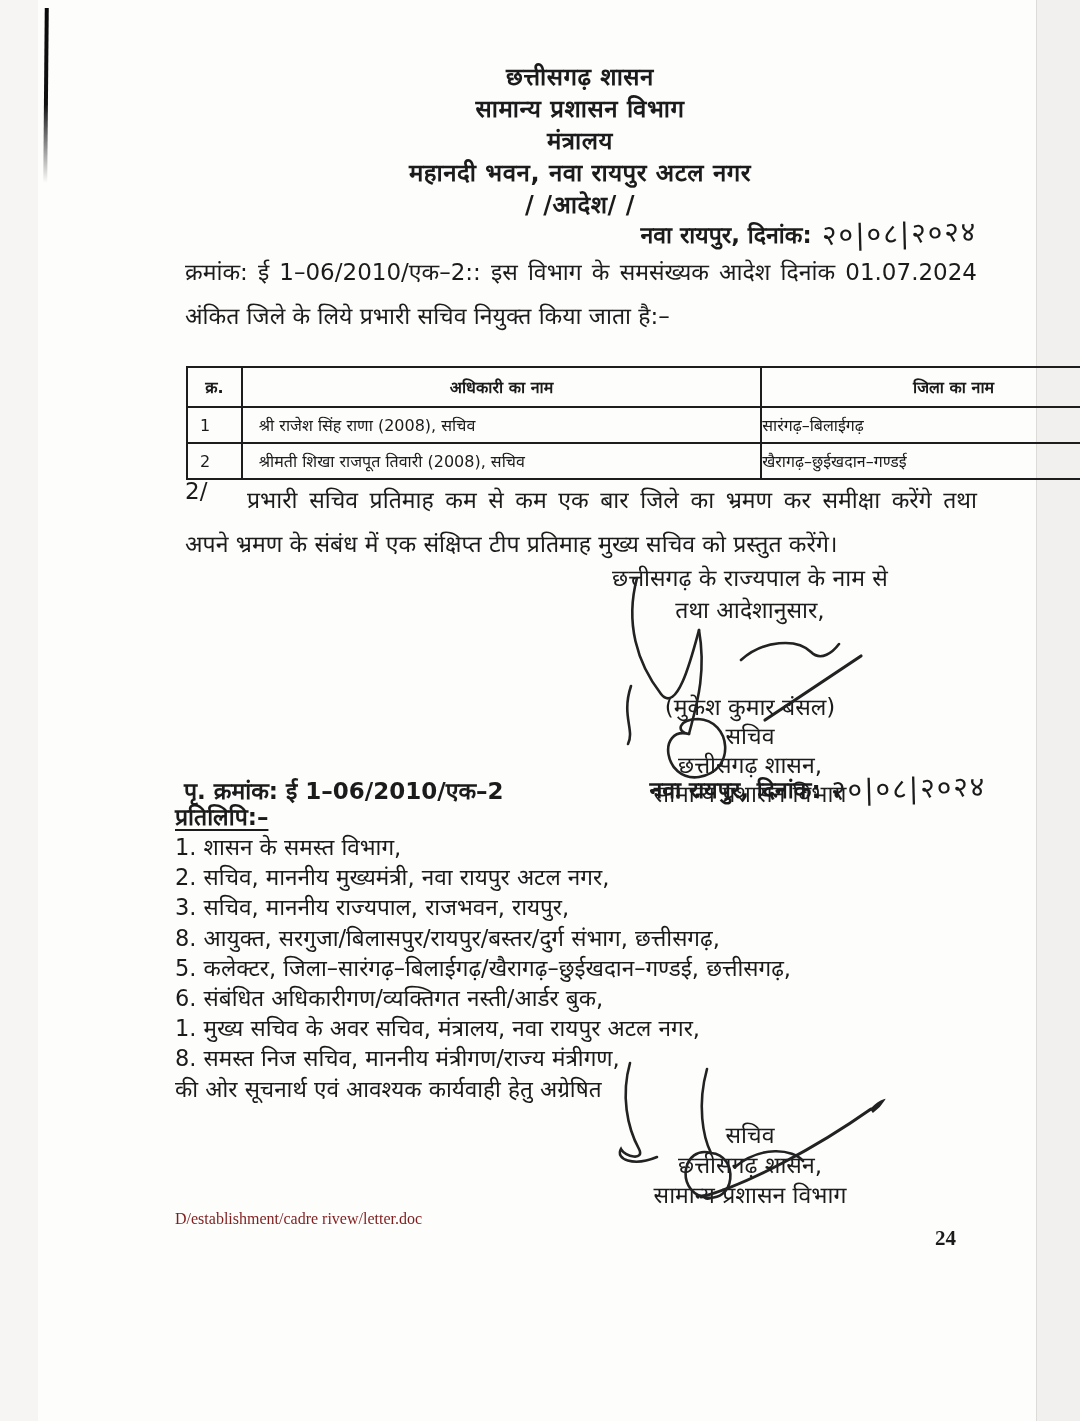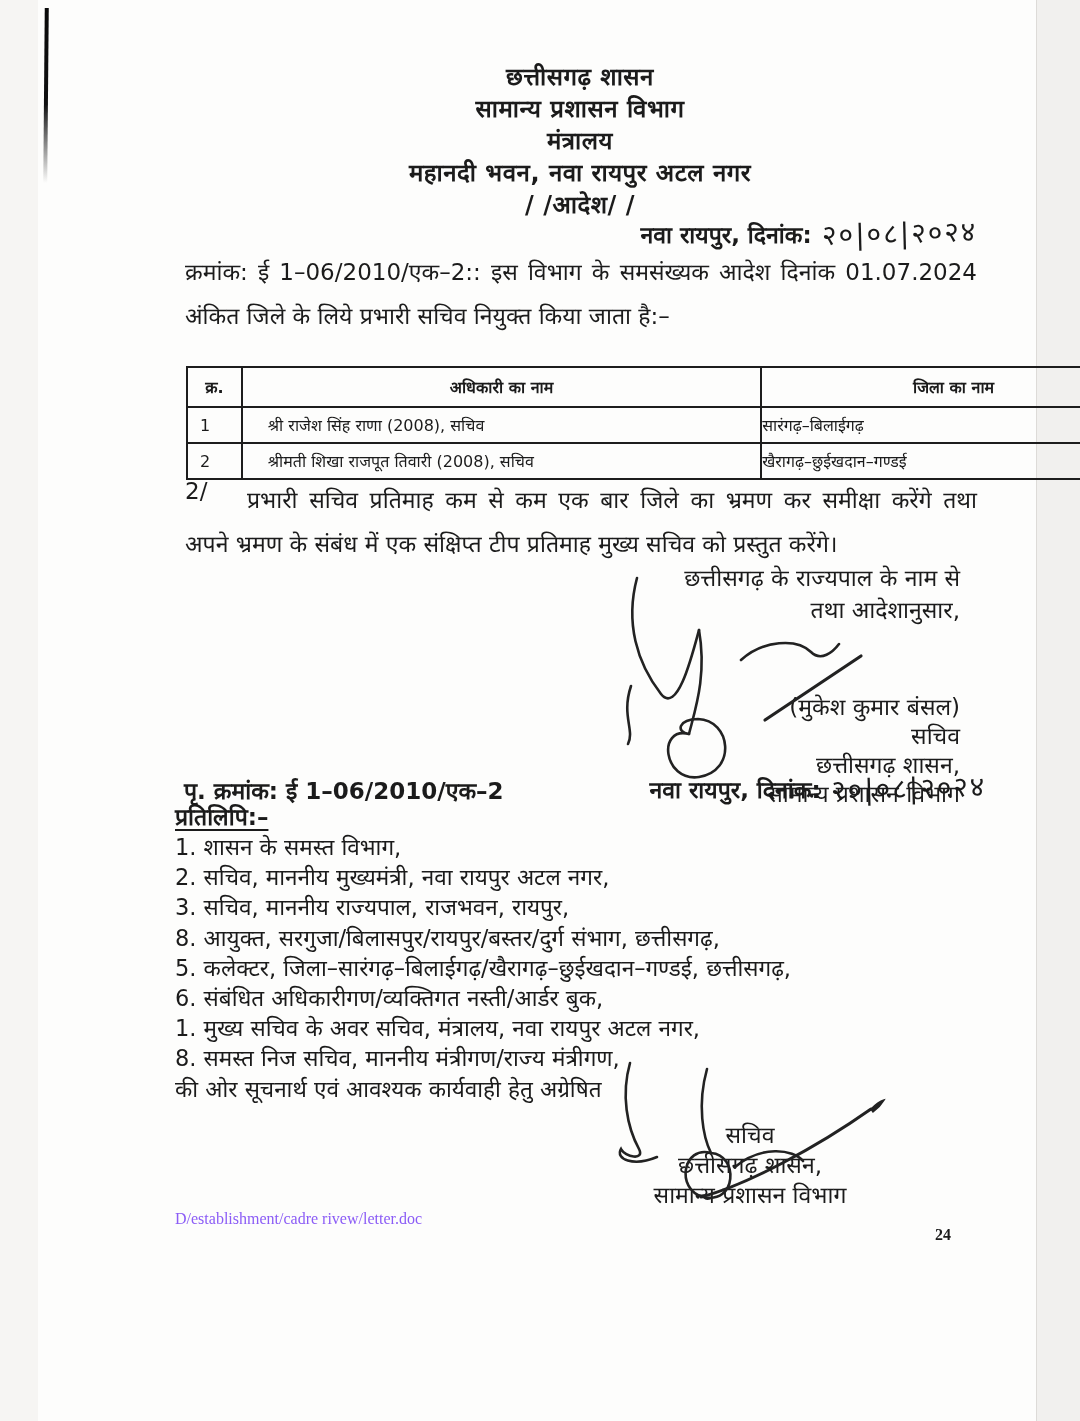--- a/index.html
+++ b/index.html
@@ -60,25 +60,25 @@
     left: 186px; top: 366px; width: 961px;
     border-collapse: collapse; font-size: 16px;
   }
   .otable th, .otable td { border: 2px solid #1d1d1d; }
   .otable th { font-weight: bold; text-align: center; height: 40px; }
   .otable td { height: 36px; }
   .col-sn  { width: 46px; }
   .col-off { width: 436px; }
   .col-dis { width: 323px; }
   .td-sn { text-align: left; padding-left: 12px; }
-  .td-off { padding-left: 25px; }
+  .td-off { padding-left: 16px; }
   .td-dis { padding-left: 0; }
 
   
-  .sig1 { left: 540px; top: 562px; width: 420px; text-align: right; font-size: 23px; }
+  .sig1 { left: 540px; top: 562px; width: 420px; text-align: center; font-size: 23px; }
   .sig1 .l1 { line-height: 32px; }
   .sig1 .name { margin-top: 66px; line-height: 30px; }
   .sig1 .l2 { line-height: 29px; }
 
   .refline { left: 184px; top: 768px; width: 802px; display: flex; justify-content: space-between; align-items: flex-end; }
   .ref-left { font-weight: bold; font-size: 23px; }
   .ref-right { display: flex; gap: 10px; align-items: baseline; }
 
   .copyhead {
     left: 175px; top: 800px; font-weight: bold; font-size: 23px;
@@ -86,26 +86,26 @@
   }
   .copylist { left: 175px; top: 832px; width: 800px; font-size: 22.5px; }
   .copylist div { line-height: 30.2px; white-space: nowrap; }
 
   .sig2 { left: 560px; top: 1120px; width: 380px; text-align: center; font-size: 23px; }
   .sig2 div { line-height: 30px; }
 
   .filepath {
     left: 175px; top: 1210px;
     font-family: "Liberation Serif", "DejaVu Serif", serif;
-    font-size: 16px; color: #8b5cf6;
+    font-size: 16px; color: #7f1d1d;
   }
   .pagenum {
     left: 935px; top: 1226px;
     font-family: "Liberation Serif", "DejaVu Serif", serif;
-    font-size: 16px; font-weight: bold; text-align: center;
+    font-size: 21px; font-weight: bold; text-align: center;
   }
   svg.sig { position: absolute; pointer-events: none; }
 </style>
 </head>
 <body>
 
 <div id="scene">
   <div class="left-strip"></div>
   <div class="page"></div>
   <div class="scan-mark"></div>

